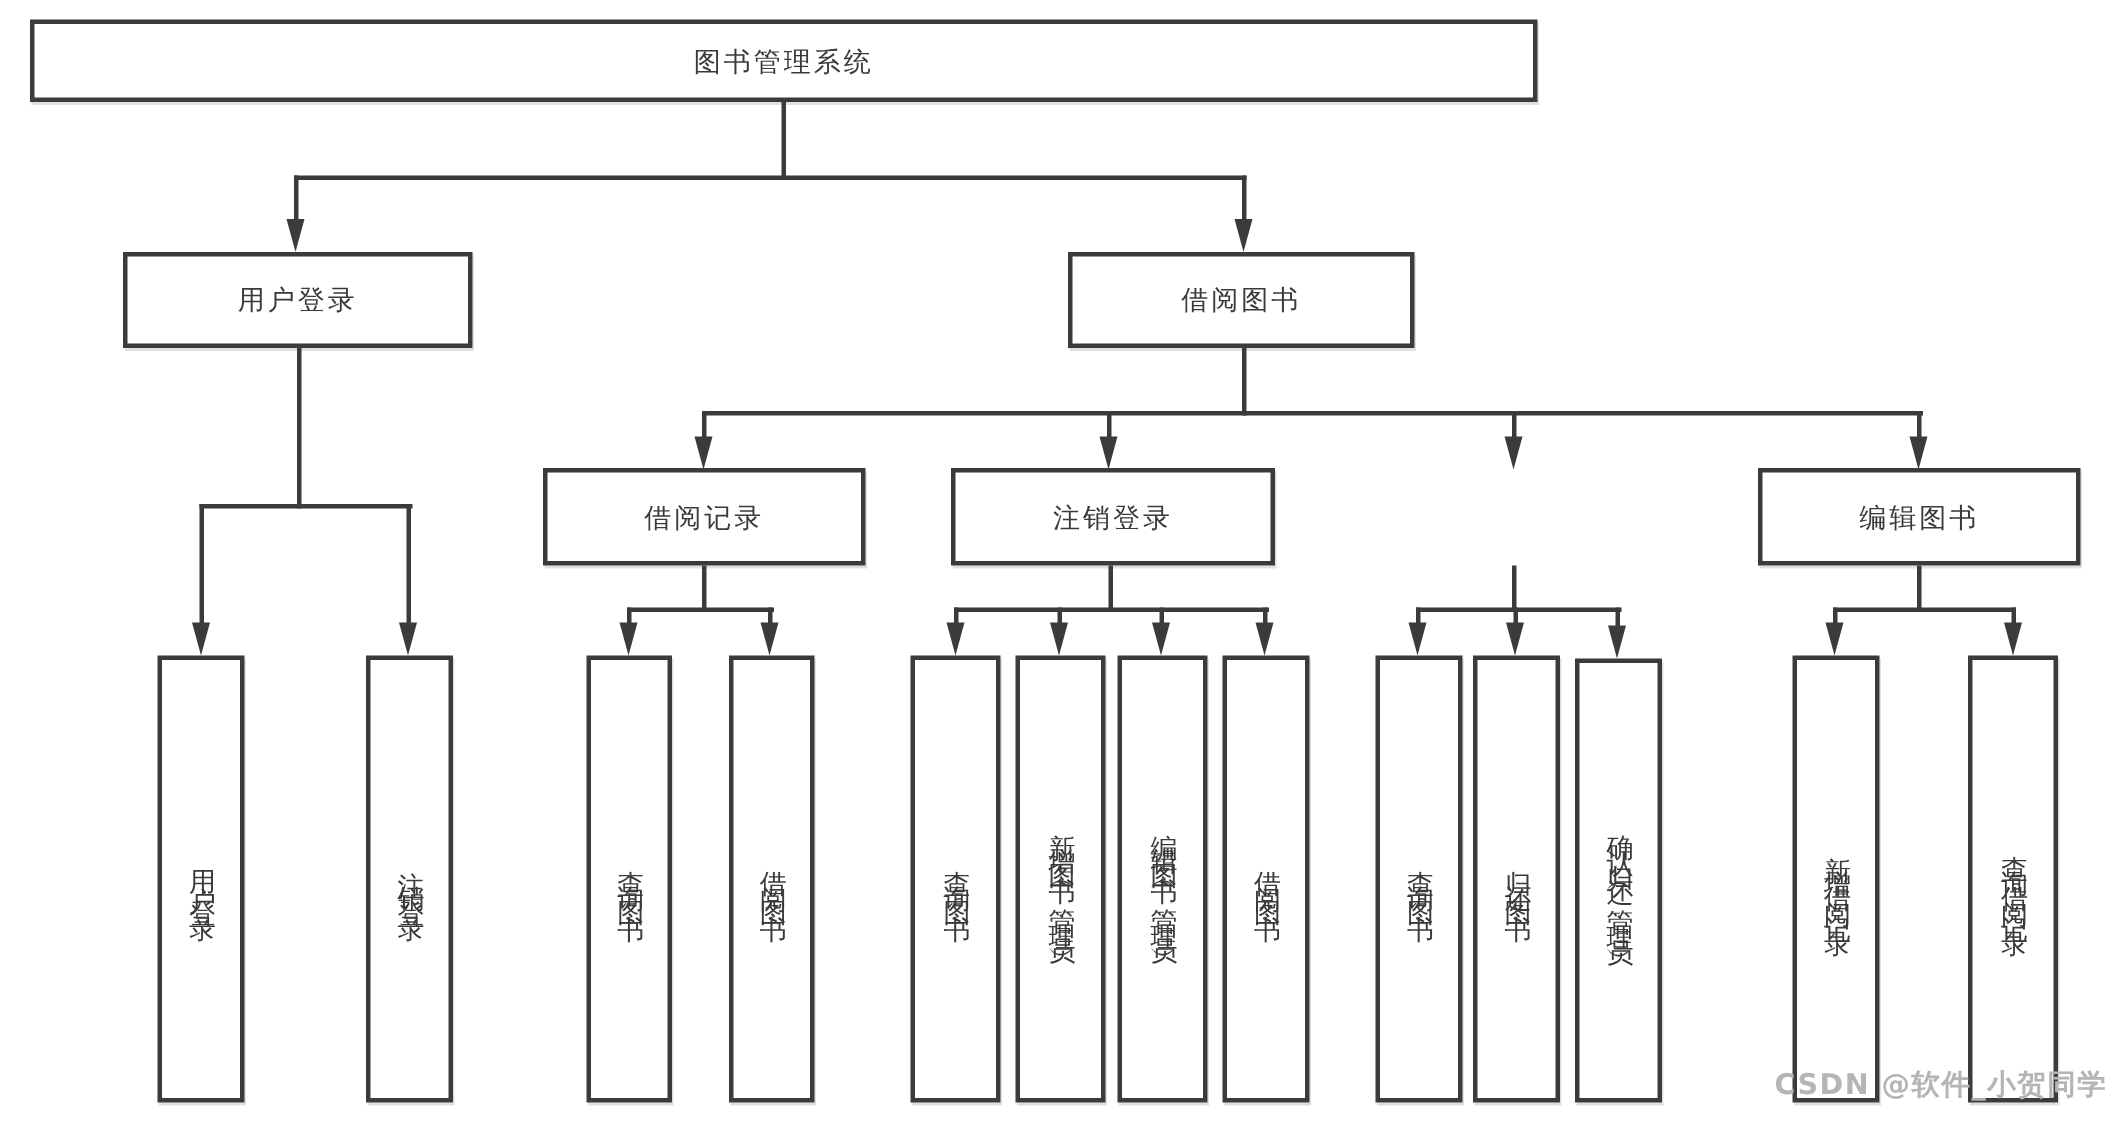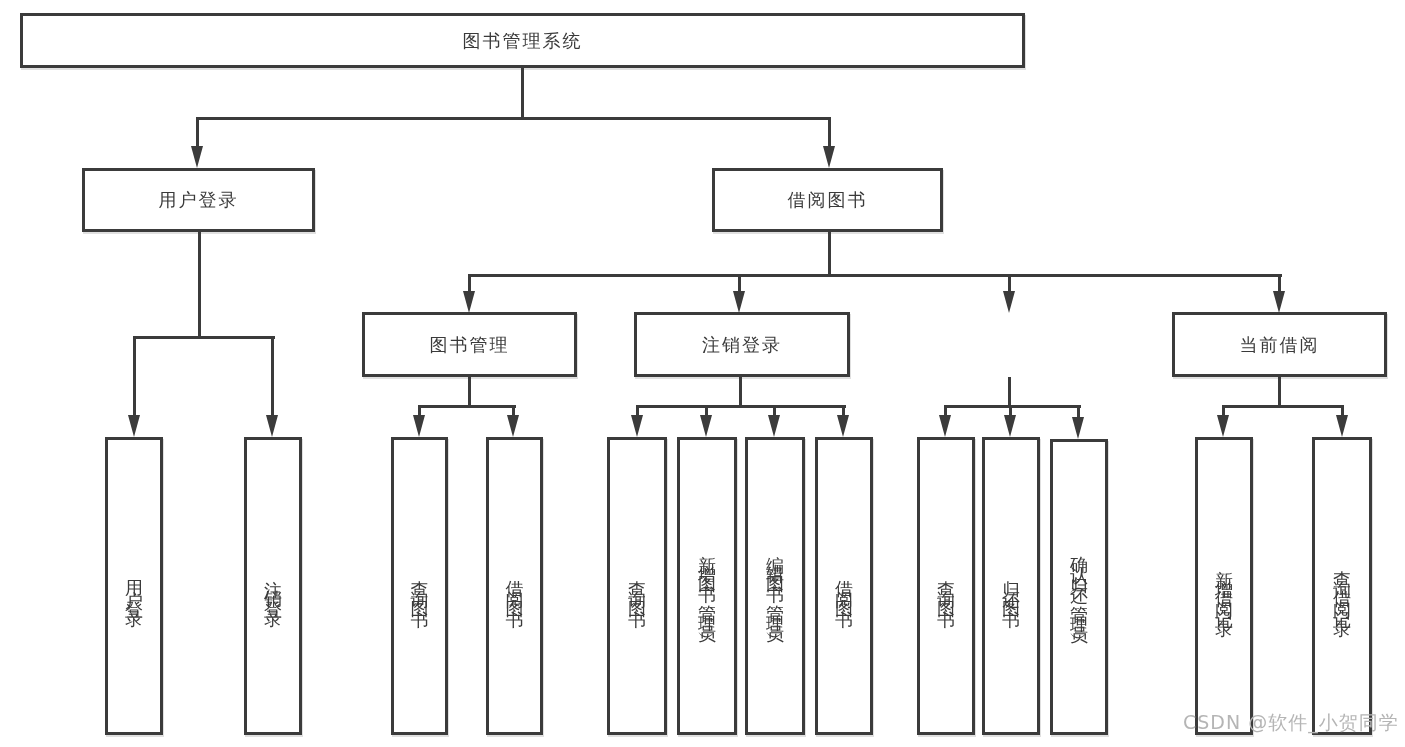--- a/index.html
+++ b/index.html
@@ -23,47 +23,47 @@
   .hline{height:3px;}
   .vline{width:3px;}
   .arrow{
     position:absolute;width:0;height:0;
     border-left:6.5px solid transparent;border-right:6.5px solid transparent;
     border-top:22px solid var(--line,#3b3b3b);
   }
   .watermark{
     position:absolute;left:1183px;top:710px;
     font-size:19px;color:var(--watermark,#b5b5b5);
-    letter-spacing:1px;white-space:nowrap;
+    letter-spacing:1px;white-space:nowrap;font-weight:bold;
   }
 </style>
 </head>
 <body>
 
 <div class="canvas">
 
   <div class="node" style="left:20px;top:13px;width:1005px;height:55px">
     <span class="lbl">图书管理系统</span>
   </div>
 
   <div class="node" style="left:82px;top:168px;width:233px;height:64px">
     <span class="lbl">用户登录</span>
   </div>
   <div class="node" style="left:712px;top:168px;width:231px;height:64px">
     <span class="lbl">借阅图书</span>
   </div>
 
   <div class="node" style="left:362px;top:312px;width:215px;height:65px">
-    <span class="lbl">图书管理</span>
+    <span class="lbl">借阅记录</span>
   </div>
   <div class="node" style="left:634px;top:312px;width:216px;height:65px">
     <span class="lbl">注销登录</span>
   </div>
   <div class="node" style="left:1172px;top:312px;width:215px;height:65px">
-    <span class="lbl">当前借阅</span>
+    <span class="lbl">编辑图书</span>
   </div>
 
   <div class="node vnode" style="left:105px;top:437px;width:58px;height:298px">
     <span class="lbl">用户登录</span>
   </div>
   <div class="node vnode" style="left:244px;top:437px;width:58px;height:298px">
     <span class="lbl">注销登录</span>
   </div>
 
   <div class="node vnode" style="left:391px;top:437px;width:57px;height:298px">

